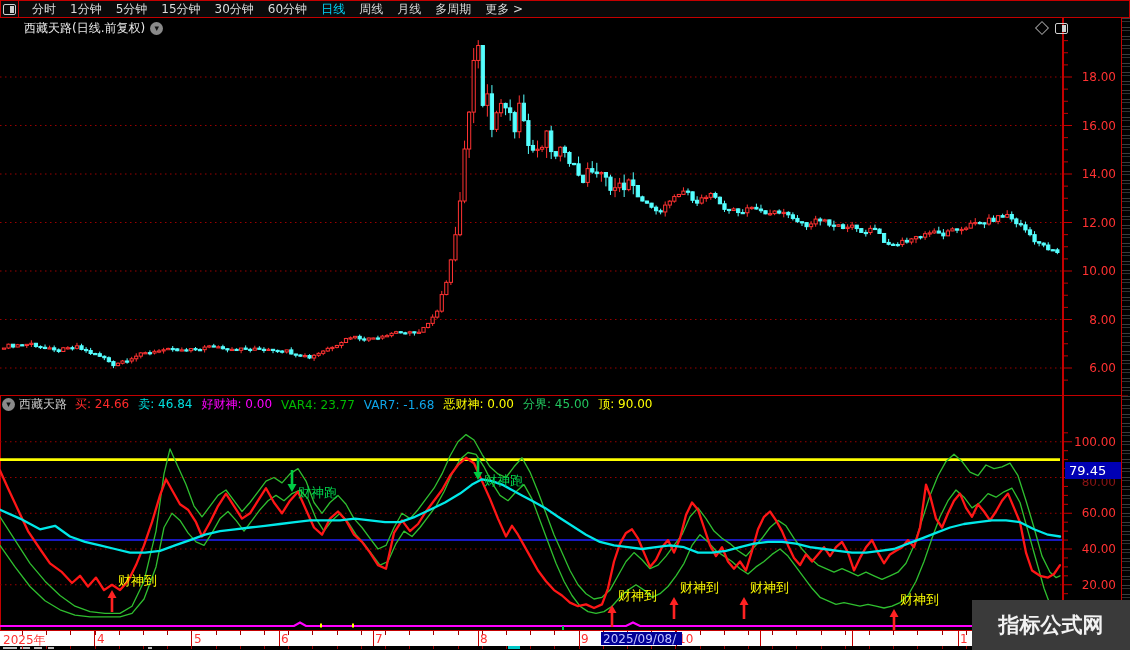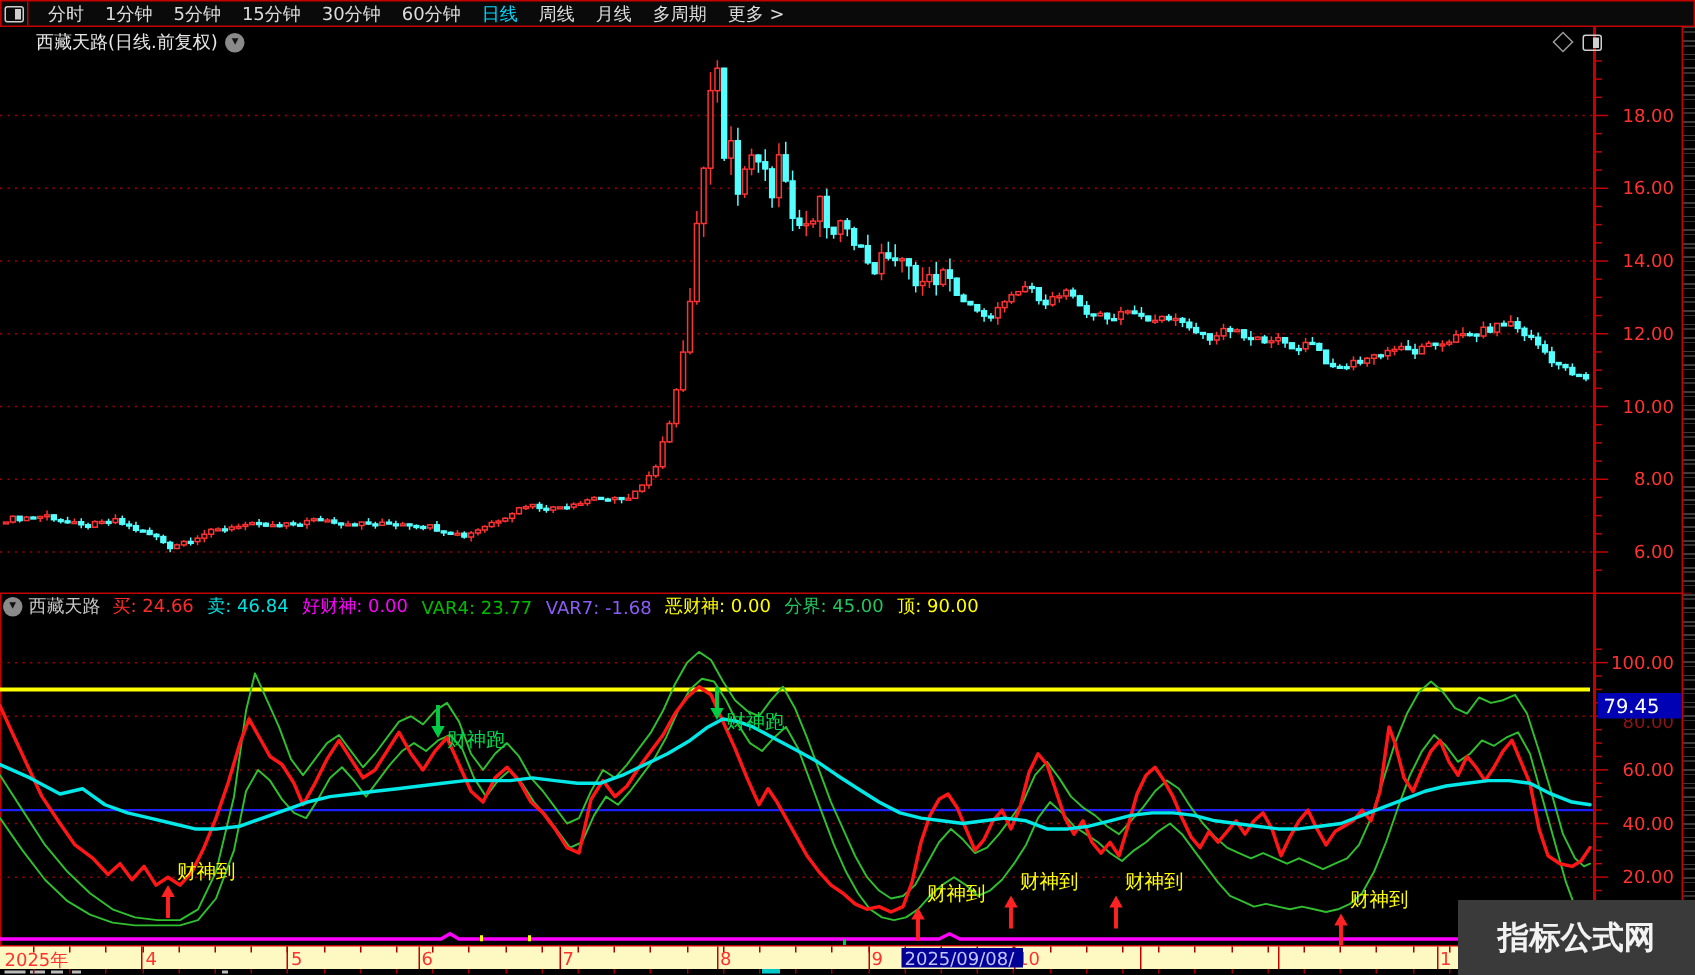--- a/index.html
+++ b/index.html
@@ -26,21 +26,21 @@
                font-size:9px;line-height:12px;text-align:center;margin-left:5px;}
   #title-right{margin-left:auto;display:flex;align-items:center;gap:8px;margin-right:72px;}
   .diamond{width:8px;height:8px;border:1px solid #9a9a9a;transform:rotate(45deg);}
   
   #ind-header{left:2px;top:397px;width:1060px;height:15px;display:flex;align-items:center;z-index:6;white-space:nowrap;}
   #ind-header .circle-chev{margin-left:0;margin-right:4px;}
   #ind-name{color:#c8c8c8;font-size:12px;margin-right:8px;}
   .fld{font-size:12px;margin-right:9px;}
   
   #daterow{left:0;top:630px;width:1128px;height:15px;border-top:1px solid #c40000;
-           border-bottom:1px solid #c40000;background:#fef9c3;z-index:6;}
+           border-bottom:1px solid #c40000;background:#ffffff;z-index:6;}
   .dlabel{position:absolute;top:1px;font-size:12px;color:#ff3232;white-space:nowrap;}
   .dsep{position:absolute;top:0;width:1px;height:15px;background:#c40000;}
   .dtick{position:absolute;top:0;width:1px;height:4px;background:#a00000;}
   #date-hl{position:absolute;top:1px;height:13px;background:#000096;color:#c4c4ff;
            font-size:12px;padding:0 2px;z-index:2;}
   
   #bottomstub{left:0;top:646px;width:1128px;height:4px;background:#000;overflow:hidden;z-index:6;}
   .stub-glyph{position:absolute;top:1px;height:2px;background:#b9b9b9;}
   .stub-tick{position:absolute;top:0;width:1px;height:3px;background:#a00000;}
   .stub-cyan{position:absolute;top:0;height:3px;background:#00c8c8;}
@@ -671,21 +671,21 @@
 <div class="abs plot-overlay" style="left:0;top:40px;width:1062px;height:352px"></div>
 <div class="abs plot-overlay" style="left:0;top:415px;width:1062px;height:213px"></div>
 
 <div id="ind-header" class="abs">
   <span class="circle-chev">▾</span>
   <span id="ind-name">西藏天路</span>
 <span class="fld" style="color: rgb(255, 42, 42);">买: 24.66</span>
     <span class="fld" style="color: rgb(0, 224, 224);">卖: 46.84</span>
     <span class="fld" style="color: rgb(255, 0, 255);">好财神: 0.00</span>
     <span class="fld" style="color: rgb(0, 187, 0);">VAR4: 23.77</span>
-    <span class="fld" style="color: #8b5cf6;">VAR7: -1.68</span>
+    <span class="fld" style="color: #0ea5e9;">VAR7: -1.68</span>
     <span class="fld" style="color: rgb(255, 255, 0);">恶财神: 0.00</span>
     <span class="fld" style="color: #22c55e;">分界: 45.00</span>
     <span class="fld" style="color: rgb(255, 255, 0);">顶: 90.00</span>
   </div>
 
 <div id="daterow" class="abs">
     <div class="dsep" style="left: 94px;"></div>
     <div class="dsep" style="left: 191px;"></div>
     <div class="dsep" style="left: 279px;"></div>
     <div class="dsep" style="left: 373px;"></div>

